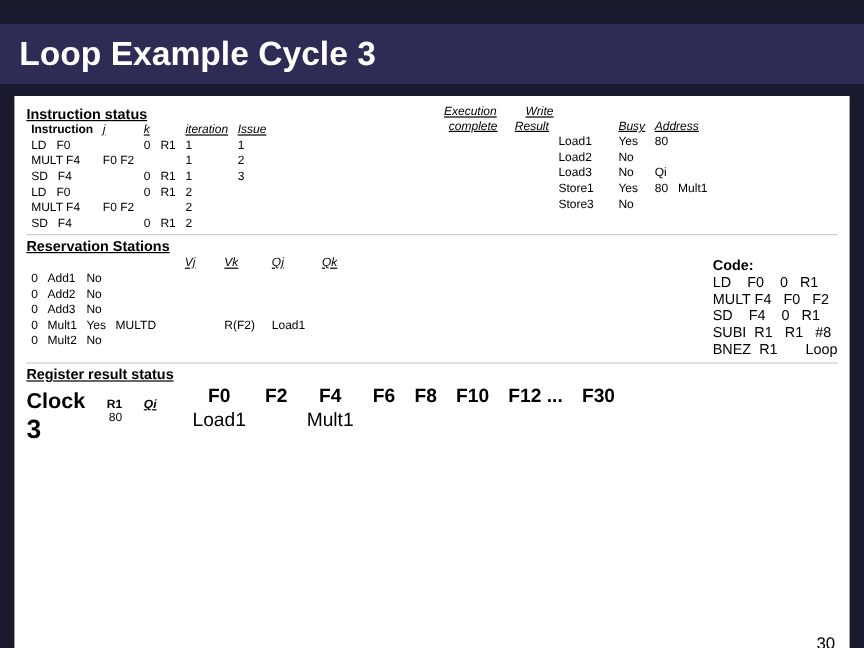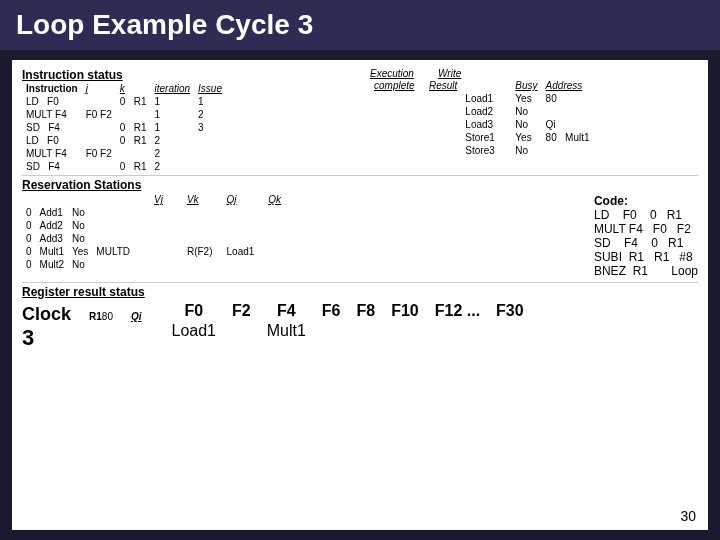--- a/index.html
+++ b/index.html
@@ -12,20 +12,21 @@
     }
     .title-bar {
       background: #2c2c54;
       color: white;
       font-size: 28px;
       font-weight: bold;
       padding: 8px 16px;
       height: 50px;
       display: flex;
       align-items: center;
+      margin-top: 20px;
     }
     .main-content {
       background: white;
       margin: 10px 12px;
       padding: 8px 10px;
       font-size: 10.5px;
       font-family: Arial, sans-serif;
       height: 470px;
       position: relative;
     }
@@ -272,21 +273,21 @@
   </div>
 
   <div class="section-divider" style="margin-top:4px;"></div>
   <div>
     <span class="section-label">Register result status</span>
     <div style="display:flex; align-items:baseline; gap: 10px; margin-top:2px;">
       <div style="display:flex; flex-direction:column; align-items:flex-start; margin-right:8px;">
         <span class="bold" style="font-size:18px;">Clock</span>
         <span style="font-size:22px; font-weight:bold;">3</span>
       </div>
-      <div style="display:flex; flex-direction:row; align-items:flex-end; margin-right:8px; font-size:10px;">
+      <div style="display:flex; flex-direction:column; align-items:flex-end; margin-right:8px; font-size:10px;">
         <span class="bold">R1</span>
         <span>80</span>
       </div>
       <div style="display:flex; flex-direction:column; align-items:flex-start; margin-right:8px; font-size:10px;">
         <span class="bold italic">Qi</span>
         <span></span>
       </div>
       <table style="font-size:16px; margin-left:4px;">
         <thead>
           <tr>

